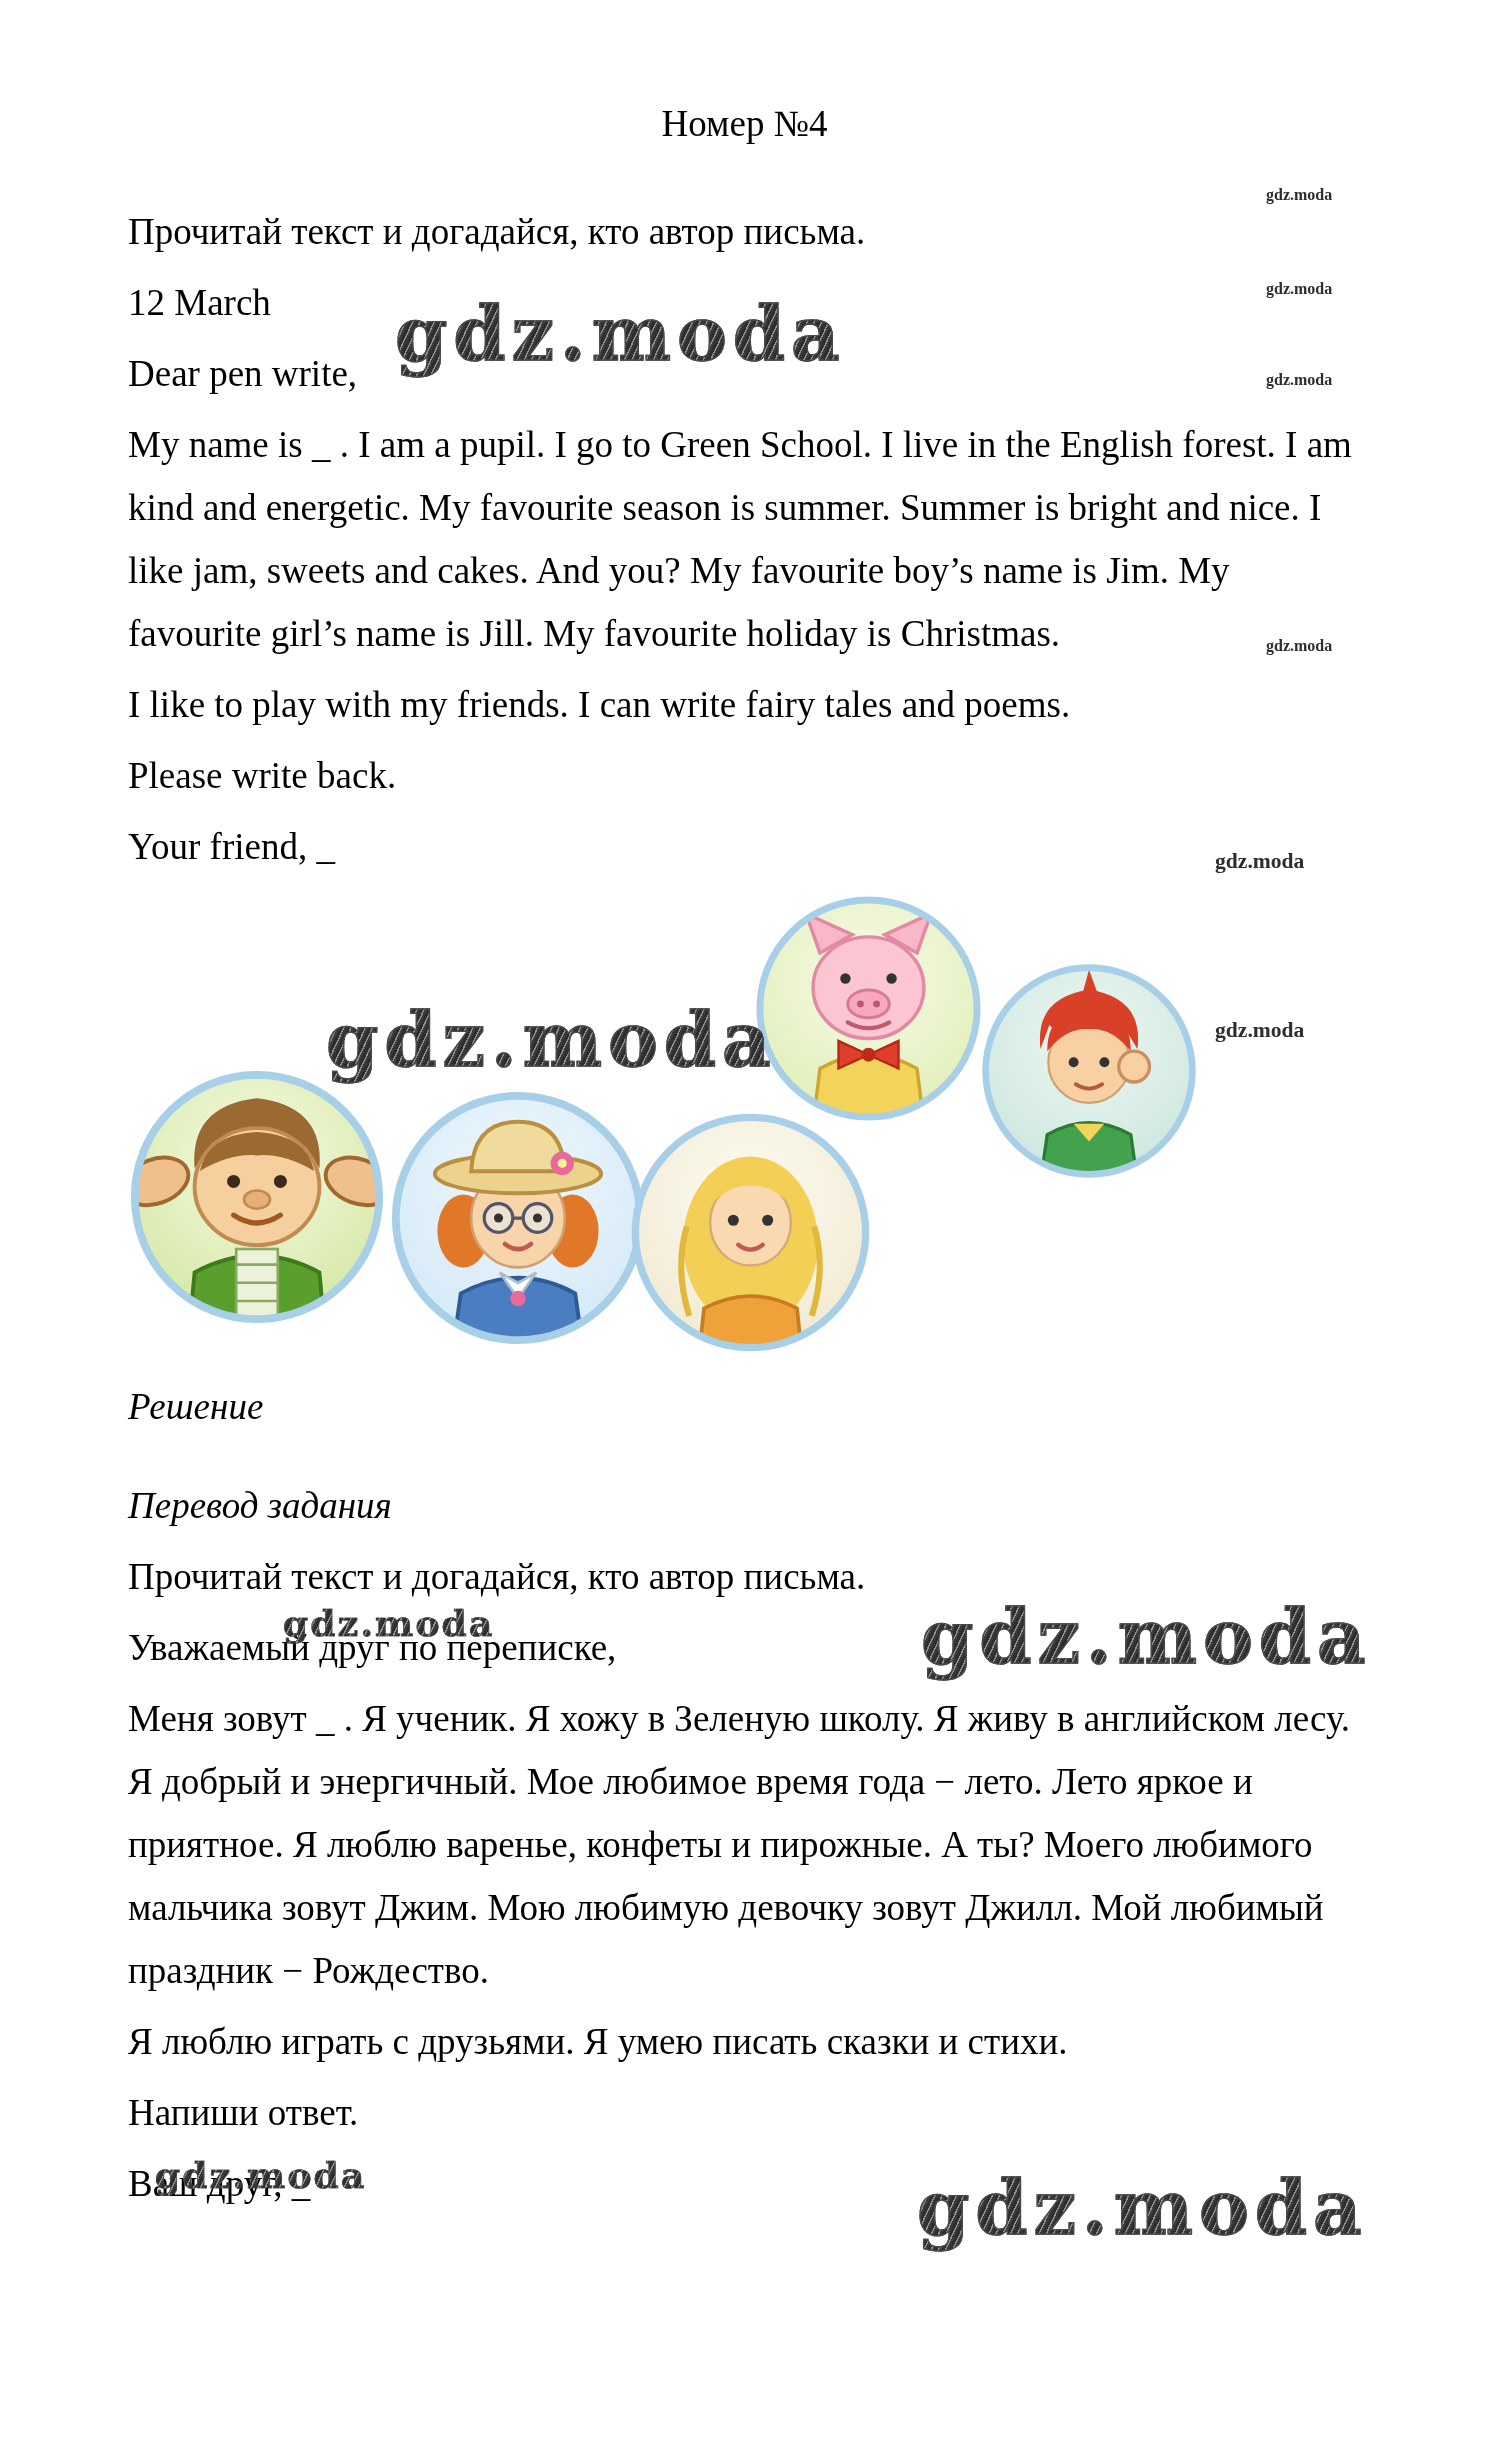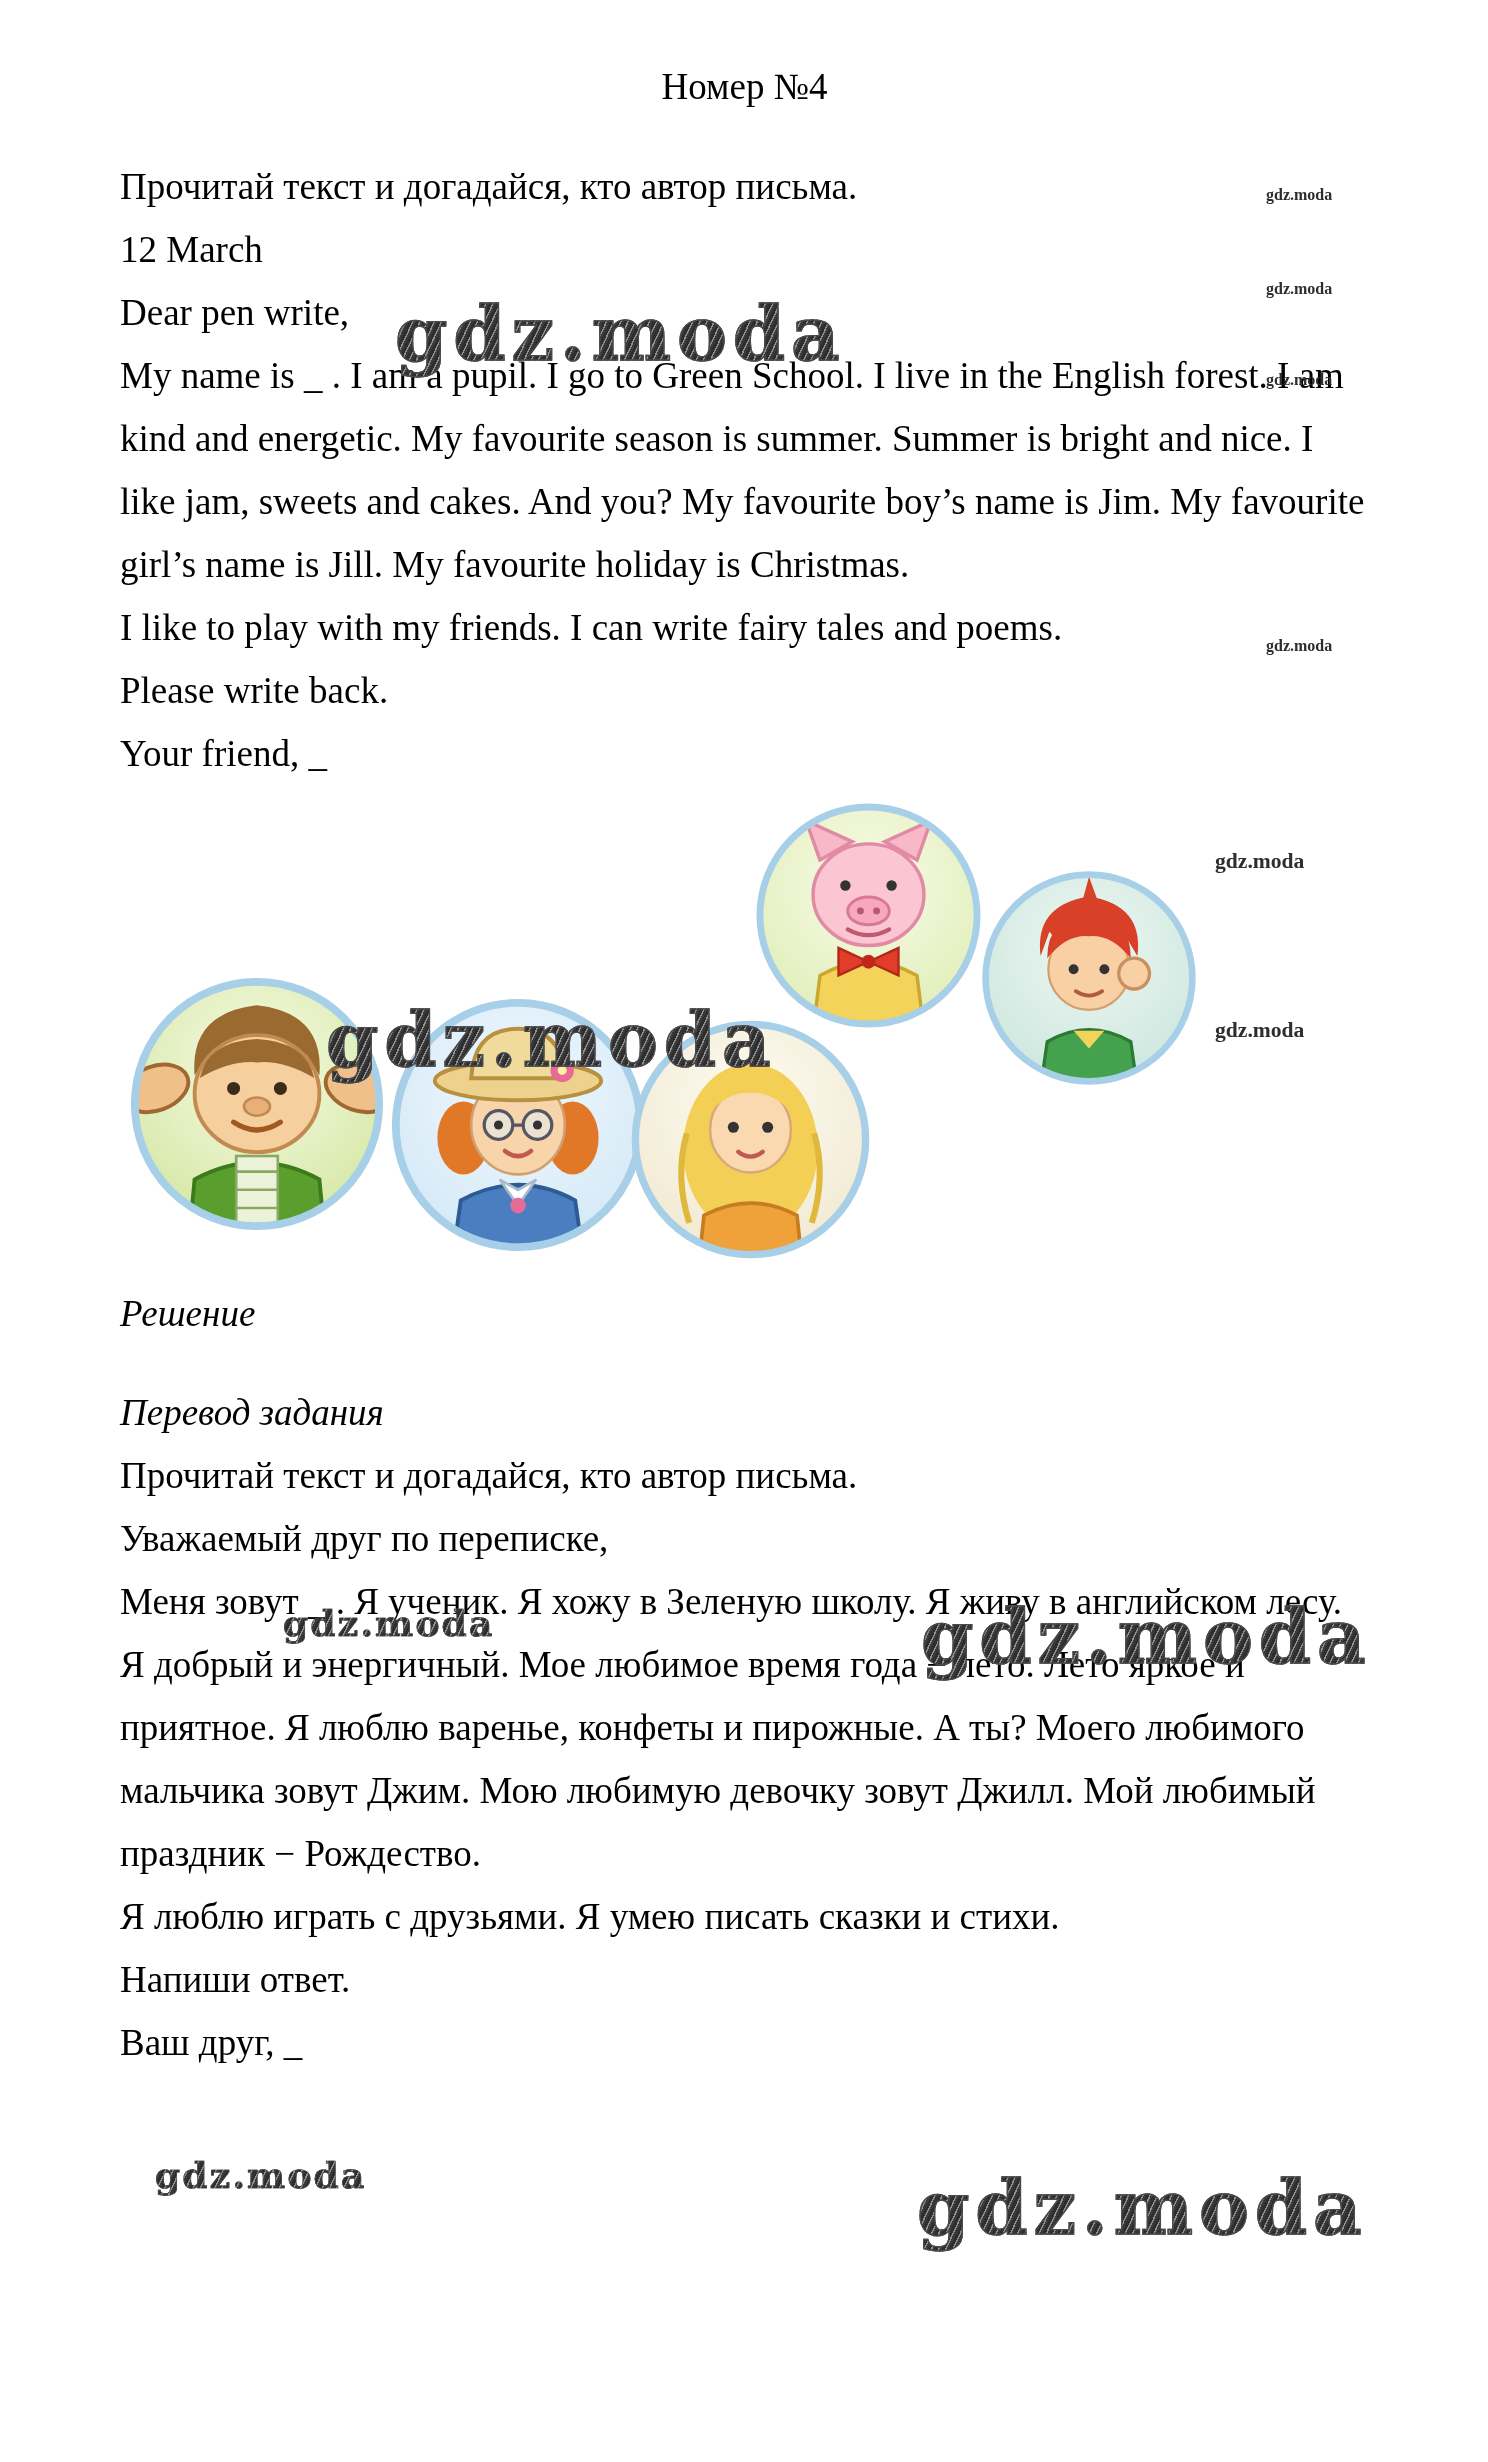--- a/index.html
+++ b/index.html
@@ -8,31 +8,31 @@
     position: relative;
     width: 1489px;
     height: 2462px;
     background: #ffffff;
     font-family: "Liberation Serif", serif;
     color: #000;
     overflow: hidden;
   }
   .title {
     text-align: center;
-    padding-top: 65px;
+    padding-top: 102px;
     font-size: 37px;
     line-height: 43px;
   }
   .content {
     padding-top: 47px;
     margin: 0 119px 0 120px;
     font-size: 37px;
     line-height: 63px;
   }
-  .content p { margin: 0; }
+  .content p { margin: 8px; }
   .heading { text-align: left; margin-top: 24.5px !important; font-style: italic; }
   .subheading { font-weight: normal; font-style: italic; margin-top: 36px !important; }
 
   .illustration {
     position: relative;
     margin-top: 11.5px;
     height: 461px;
   }
   .char { position: absolute; }
   .char svg { width: 100%; height: 100%; display: block; }

